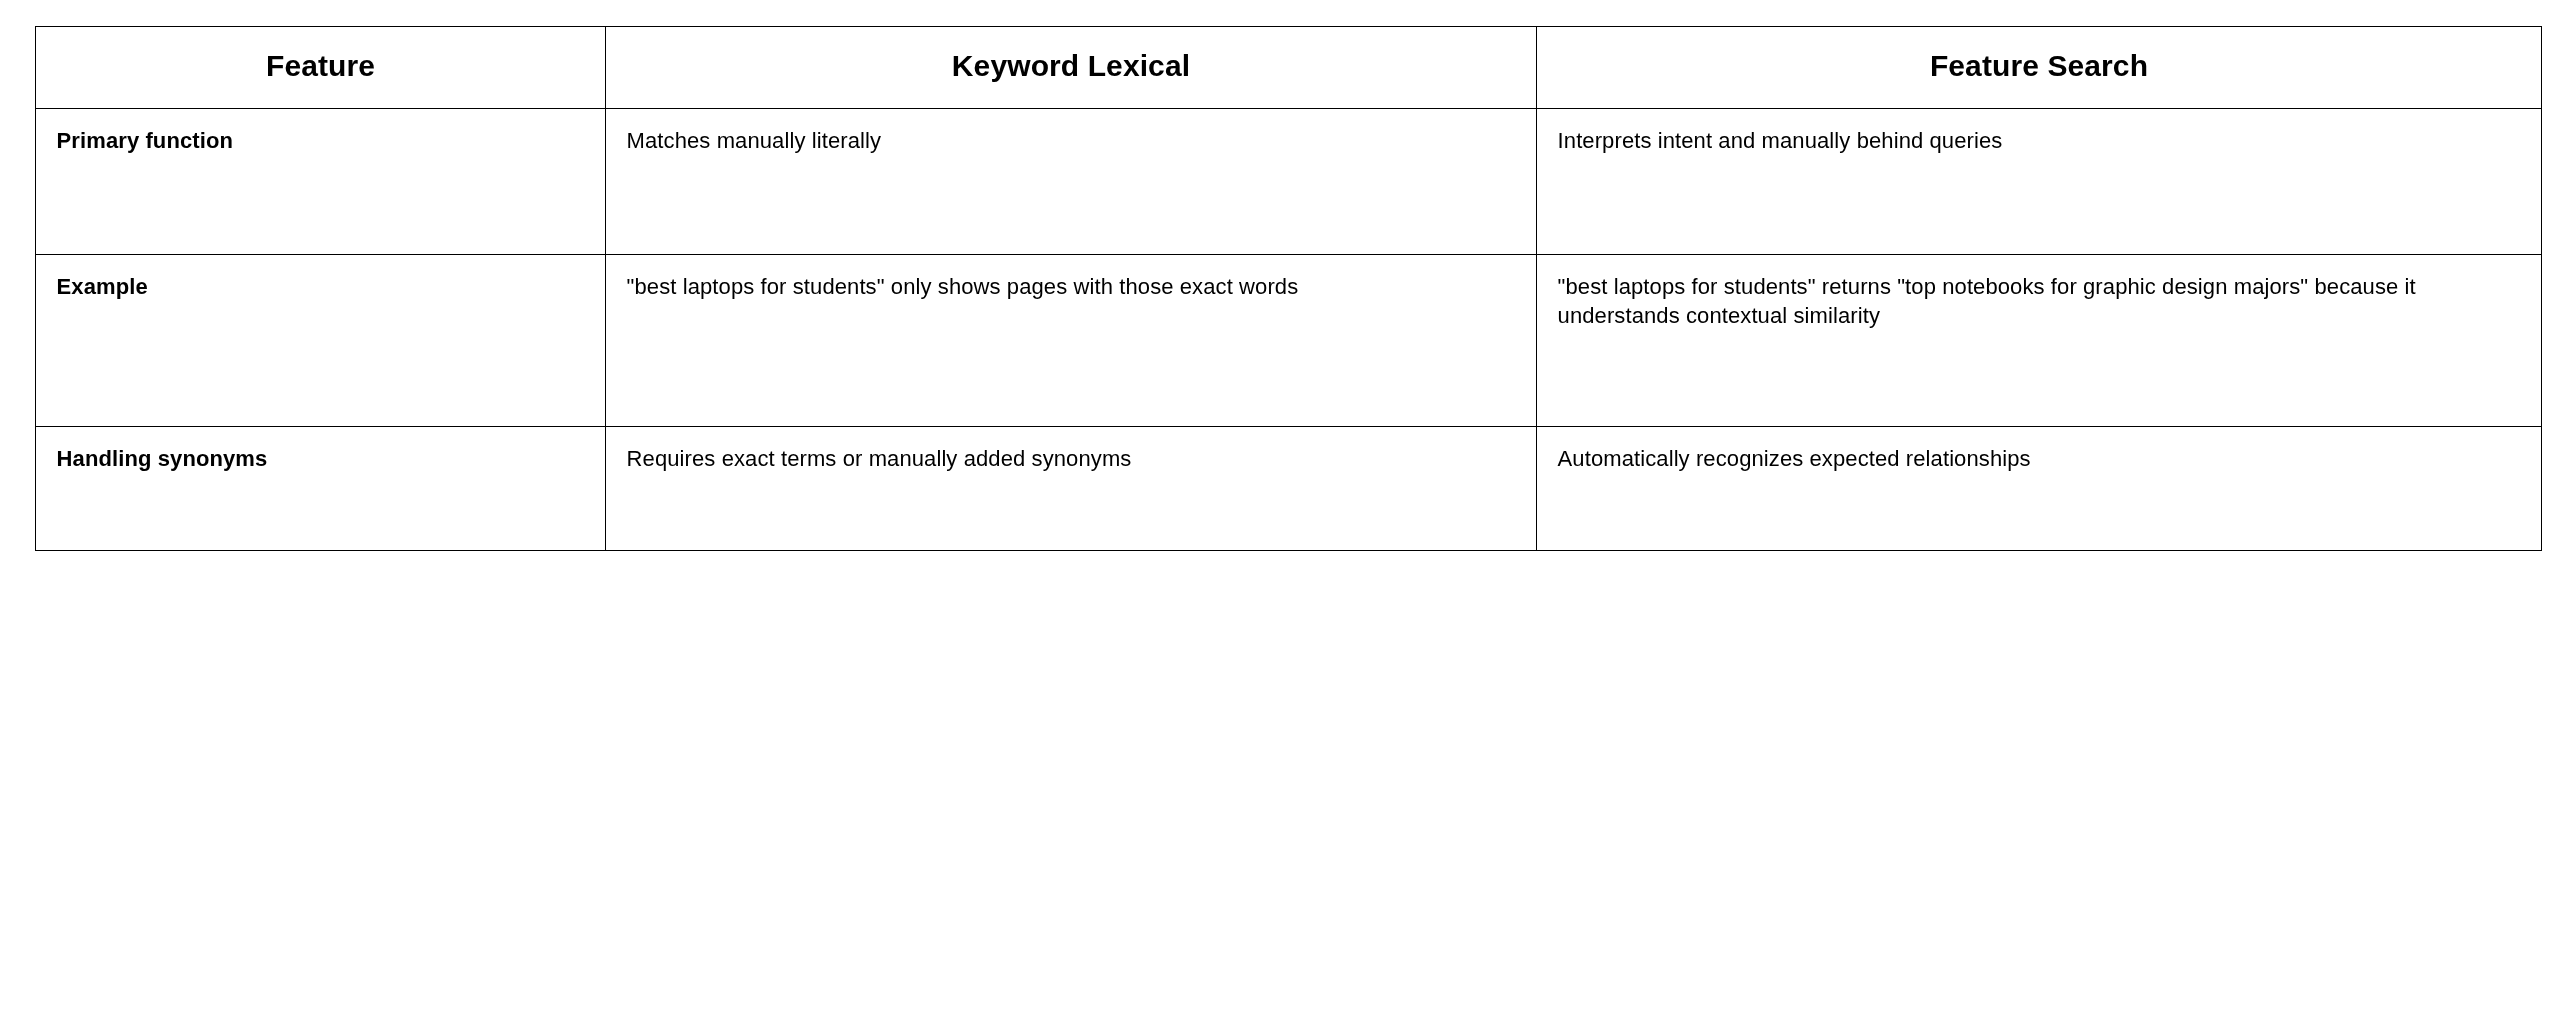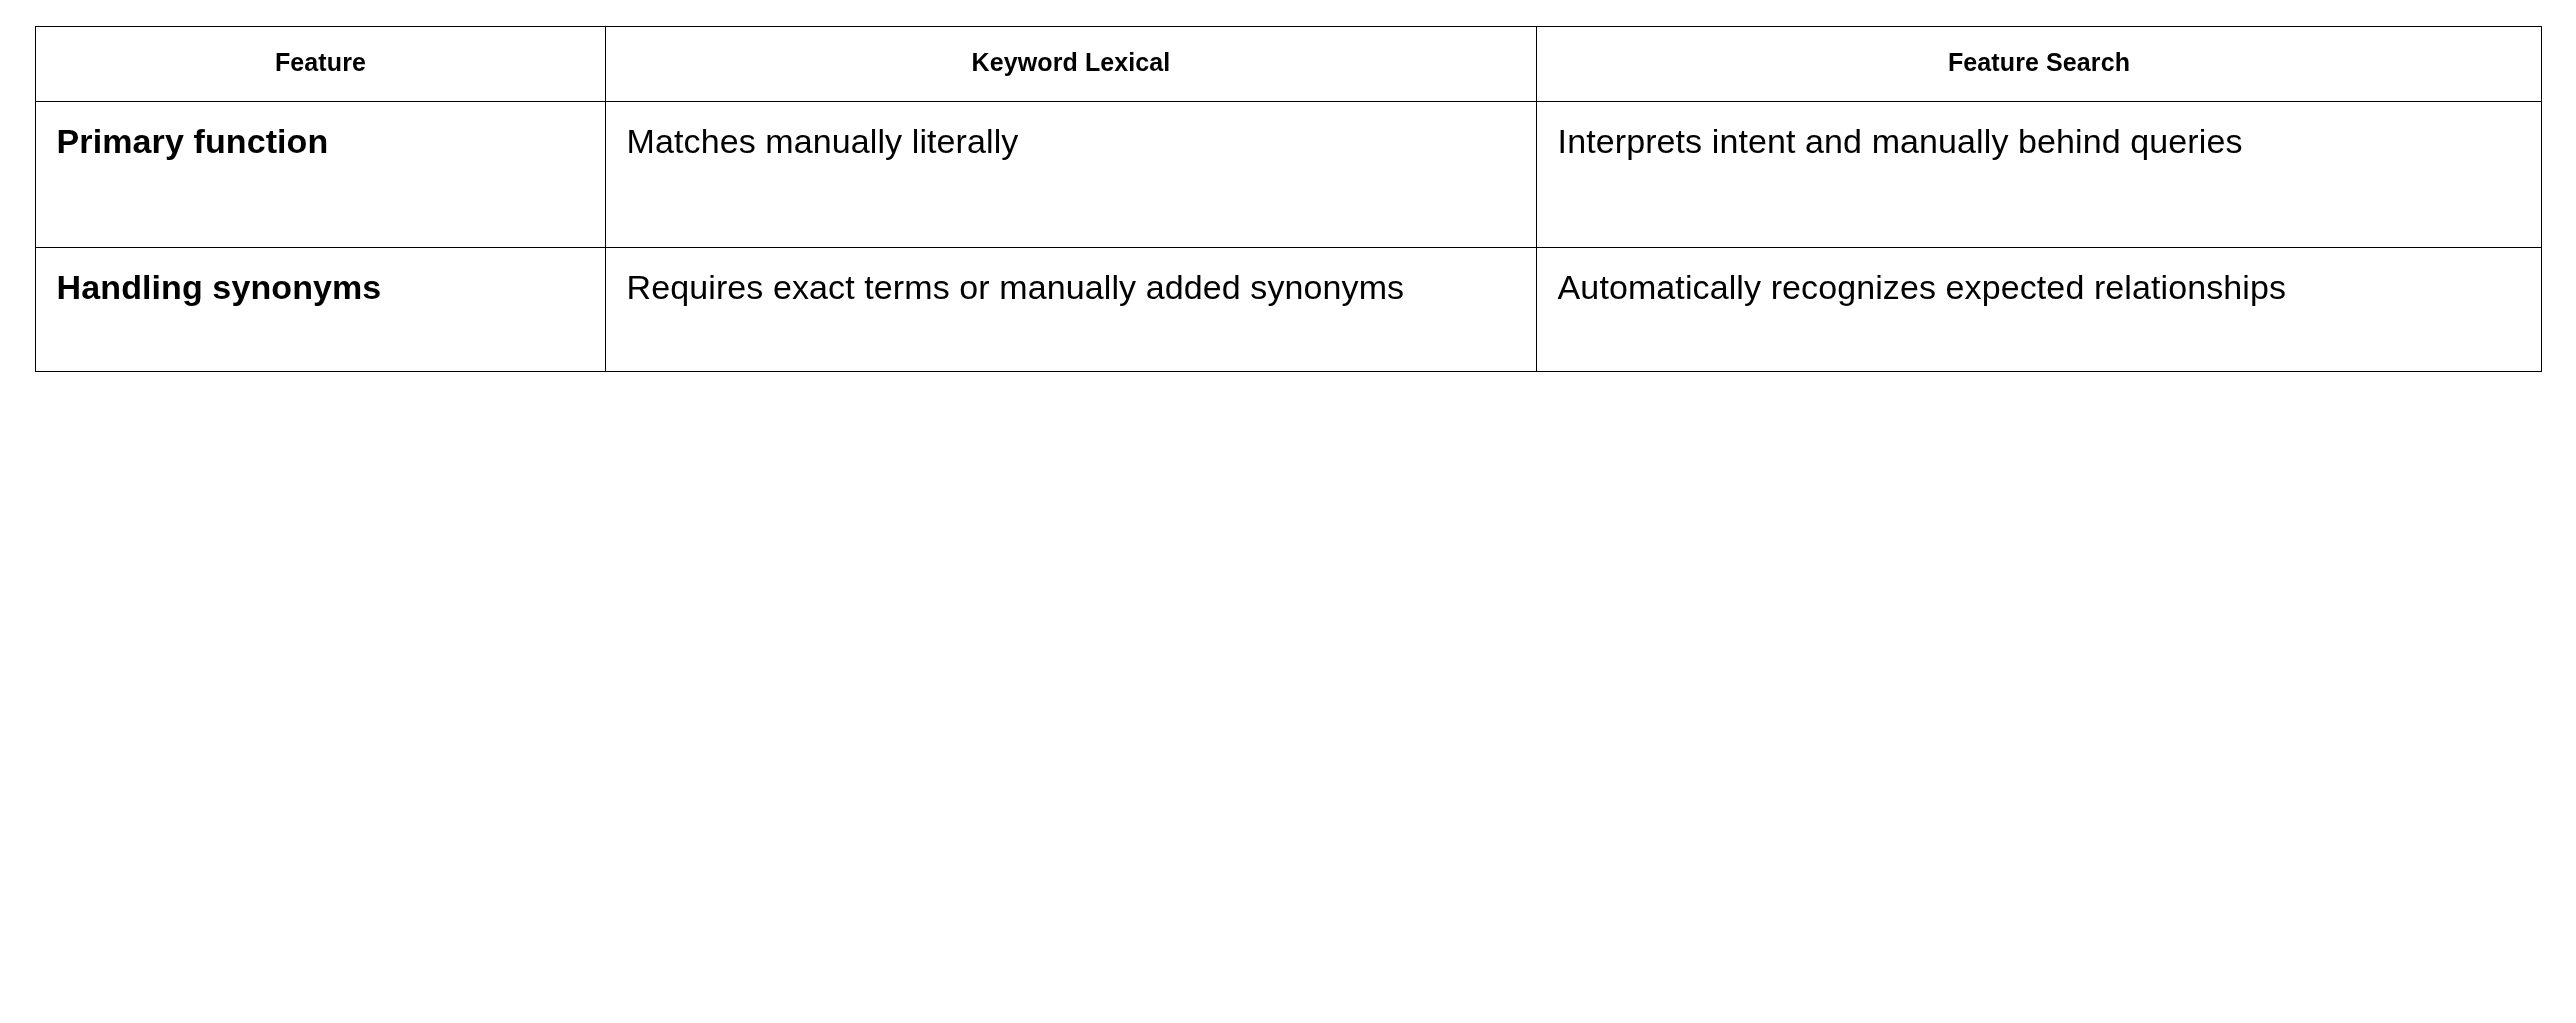--- a/index.html
+++ b/index.html
@@ -29,30 +29,30 @@
   }
   table.comparison col.c0 { width: 570px; }
   table.comparison col.c1 { width: 931px; }
   table.comparison col.c2 { width: 1005px; }
 
   table.comparison th,
   table.comparison td {
     border: 1.9px solid #000000;
     vertical-align: top;
     padding: 16.7px 20.6px 19.3px 20.6px;
-    font-size: 34px;
+    font-size: 22px;
     line-height: 1.32;
     letter-spacing: 0.1px;
   }
   table.comparison thead th {
     text-align: center;
     font-weight: bold;
     padding-top: 19.3px;
     padding-bottom: 22px;
-    font-size: 25px;
+    font-size: 30px;
   }
   table.comparison tbody th {
     text-align: left;
     font-weight: bold;
   }
   table.comparison tbody td {
     font-weight: normal;
   }
   
   tr[data-row="0"] th, tr[data-row="0"] td { height: 109px; }
@@ -77,20 +77,25 @@
         <th>Keyword Lexical</th>
         <th>Feature Search</th>
       </tr>
     </thead>
     <tbody>
       <tr data-row="0">
         <th>Primary function</th>
         <td>Matches manually literally</td>
         <td>Interprets intent and manually behind queries</td>
       </tr>
+      <tr data-row="2">
+        <th>Example</th>
+        <td>"best laptops for students" only shows pages with those exact words</td>
+        <td>"best laptops for students" returns "top notebooks for graphic design majors" because it understands contextual similarity</td>
+      </tr>
       <tr data-row="3">
         <th>Handling synonyms</th>
         <td>Requires exact terms or manually added synonyms</td>
         <td>Automatically recognizes expected relationships</td>
       </tr>
     </tbody>
   </table>
 </div>
 
 

